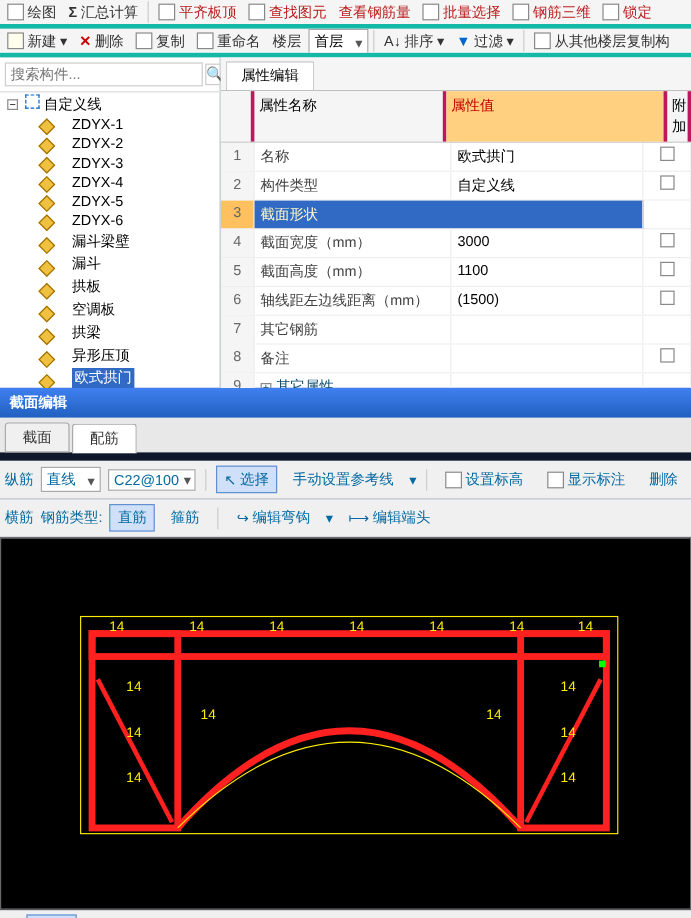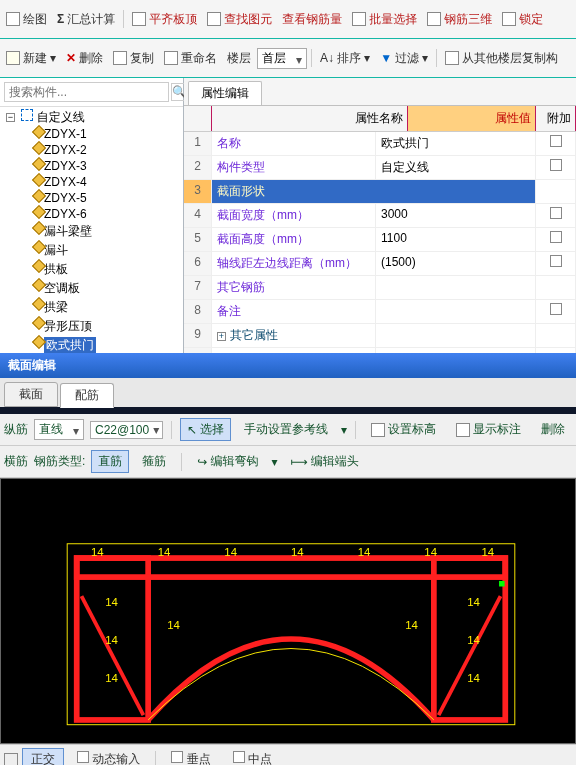--- a/index.html
+++ b/index.html
@@ -1,66 +1,66 @@
 <!DOCTYPE html>
 <html><head>
 <meta charset="utf-8">
 <style>
 *{box-sizing:border-box;margin:0;padding:0;font-family:"Microsoft YaHei","SimSun",sans-serif;font-size:12px}
 body{width:576px;height:765px;background:#f0f0f0;overflow:hidden}
-.toolbar{display:flex;align-items:center;height:39px;background:#f5f5f5;border-bottom:1px solid #14b8a6;padding:0 2px;gap:2px;white-space:nowrap;overflow:hidden}
+.toolbar{display:flex;align-items:center;height:24px;background:#f5f5f5;border-bottom:4px solid #14b8a6;padding:0 2px;gap:2px;white-space:nowrap;overflow:hidden}
 .toolbar .tbtn{display:flex;align-items:center;padding:2px 4px;gap:3px;cursor:pointer;color:#333}
 .toolbar .disabled{color:#b91c1c}
 .ico{display:inline-block;width:14px;height:14px;border:1px solid #888;background:#fff}
 .sep{width:1px;height:18px;background:#ccc;margin:0 2px}
 .dropdown{border:1px solid #aaa;background:#fff;padding:1px 4px;min-width:50px;display:flex;align-items:flex-end;justify-content:space-between}
 .dropdown::after{content:"▾";color:#555;margin-left:4px}
 .split{display:flex;height:275px}
 .left-pane{width:184px;background:#fff;border-right:1px solid #b0b8c0;display:flex;flex-direction:column}
 .searchbar{display:flex;align-items:center;padding:4px;border-bottom:1px solid #ddd}
 .searchbar input{flex:1;border:1px solid #ccc;padding:2px 4px;color:#999}
 .searchbar .sico{width:18px;height:18px;border:1px solid #ccc;margin-left:2px;display:flex;align-items:center;justify-content:center;color:#888}
 .tree{overflow:auto;flex:1;padding:2px}
 .tree-root{padding-left:4px}
 .tree-toggle{display:inline-block;width:9px;height:9px;border:1px solid #888;text-align:center;line-height:7px;font-size:9px;margin-right:3px;vertical-align:middle}
 .tree-label{vertical-align:middle}
 .tree-children{padding-left:28px}
-.tree-item{padding:1px 0;display:flex;align-items:flex-start;gap:0}
+.tree-item{padding:1px 0;display:flex;align-items:flex-end;gap:16px}
 .tree-icon{width:10px;height:10px;background:#f0c040;border:1px solid #a07000;transform:rotate(45deg)}
 .tree-item.selected .tree-text{background:#316ac5;color:#fff;padding:0 2px}
 .right-pane{flex:1;background:#fff;display:flex;flex-direction:column}
 .tabbar{display:flex;background:#f5f5f5;border-bottom:1px solid #c0c0c0;padding-top:3px}
 .tab{padding:3px 12px;border:1px solid #c0c0c0;border-bottom:none;background:#fff;border-radius:2px 2px 0 0;margin-left:4px}
 .prop-header{display:flex;background:#f5f5f5;border-bottom:1px solid #ccc}
-.prop-header .hcell{padding:4px;text-align:right;border-right:1px solid #be185d}
+.prop-header .hcell{padding:4px;text-align:left;border-right:3px solid #be185d}
 .hcell.num{width:28px}
 .hcell.name{flex:1}
-.hcell.val{width:128px;color:#c00000;background:#ffd080}
-.hcell.add{width:40px}
+.hcell.val{width:184px;color:#c00000;background:#ffd080}
+.hcell.add{width:20px}
 .prop-body{overflow:auto}
 .prop-row{display:flex;border-bottom:1px solid #eee}
 .prop-row .pc{padding:3px 5px;border-right:1px solid #eee}
 .pc.num{width:28px;text-align:center;background:#f5f5f5;color:#666}
-.pc.name{flex:1;color:#6d28d9}
+.pc.name{flex:1;color:#404040}
 .pc.name.black{color:#0c4a6e}
 .pc.val{width:160px}
 .pc.add{width:40px;text-align:center}
 .chk{display:inline-block;width:12px;height:12px;border:1px solid #888;background:#fff}
 .prop-row.selected .pc.num{background:#ffc060}
 .prop-row.selected .pc.name{background:#316ac5;color:#fef9c3}
 .plus{display:inline-block;width:9px;height:9px;border:1px solid #888;text-align:center;line-height:7px;font-size:9px;margin-right:4px}
 .editor{background:#2060d0;color:#fff}
 .editor-title{padding:4px 8px;background:linear-gradient(#4080f0,#2060c0);font-weight:bold}
 .editor-tabs{display:flex;background:#e8e8e8;padding-top:4px;padding-left:4px;border-bottom:7px solid #0f172a}
 .etab{padding:3px 14px;border:1px solid #aaa;background:#f0f0f0;border-radius:3px 3px 0 0;margin-right:2px;color:#333}
 .etab.active{background:#fff;border-bottom:1px solid #fff;position:relative;top:1px}
-.editor-toolbar{display:flex;align-items:center;background:#f0f0f0;padding:4px;gap:6px;color:#14532d;border-bottom:1px solid #ccc;white-space:nowrap;overflow:hidden}
+.editor-toolbar{display:flex;align-items:center;background:#f0f0f0;padding:4px;gap:6px;color:#0369a1;border-bottom:1px solid #ccc;white-space:nowrap;overflow:hidden}
 .etbtn{padding:2px 6px;border:1px solid transparent;display:flex;align-items:center;gap:3px;cursor:pointer}
 .etbtn.active{border:1px solid #6090d0;background:#d0e0f8}
-.canvas{background:#000;height:266px;position:relative;border:1px solid #666}
+.canvas{background:#000;height:310px;position:relative;border:1px solid #666}
 .arch{position:absolute;left:50px;top:60px;width:480px;height:200px}
 .arch svg{width:100%;height:100%}
 .statusbar{display:flex;align-items:center;background:#f0f0f0;padding:3px 4px;gap:4px;border-top:1px solid #ccc;color:#333}
 .sbtn{padding:2px 8px;border:1px solid transparent}
 .sbtn.active{border:1px solid #6090d0;background:#d0e0f8}
 </style>
 </head>
 <body>
 
 <div class="toolbar">

